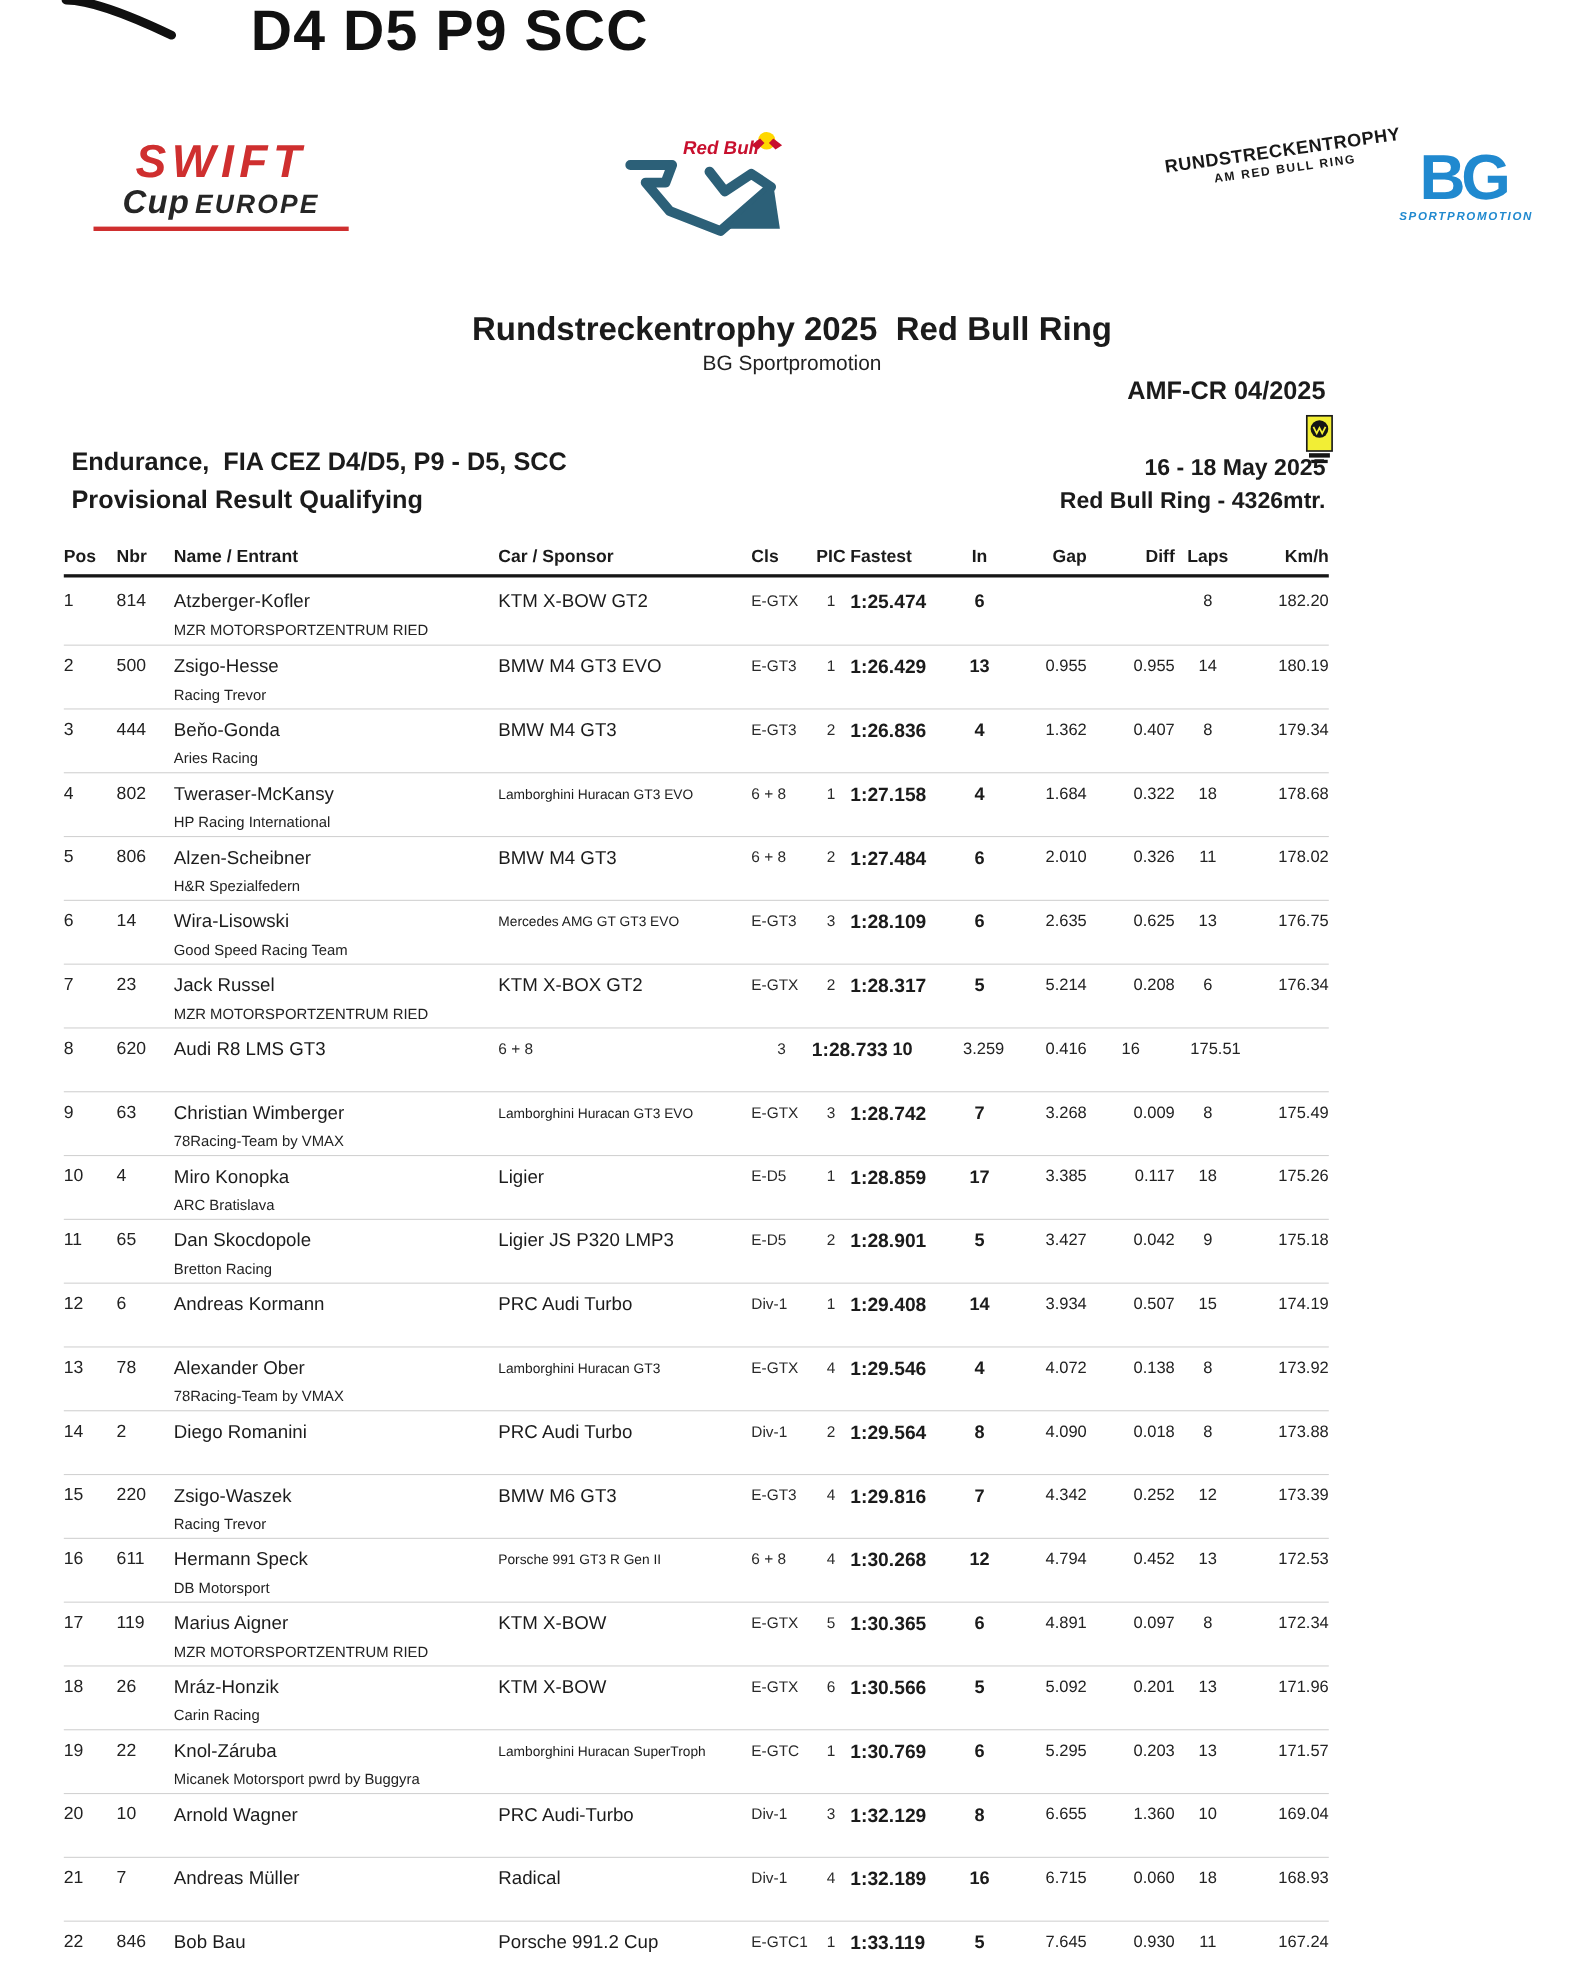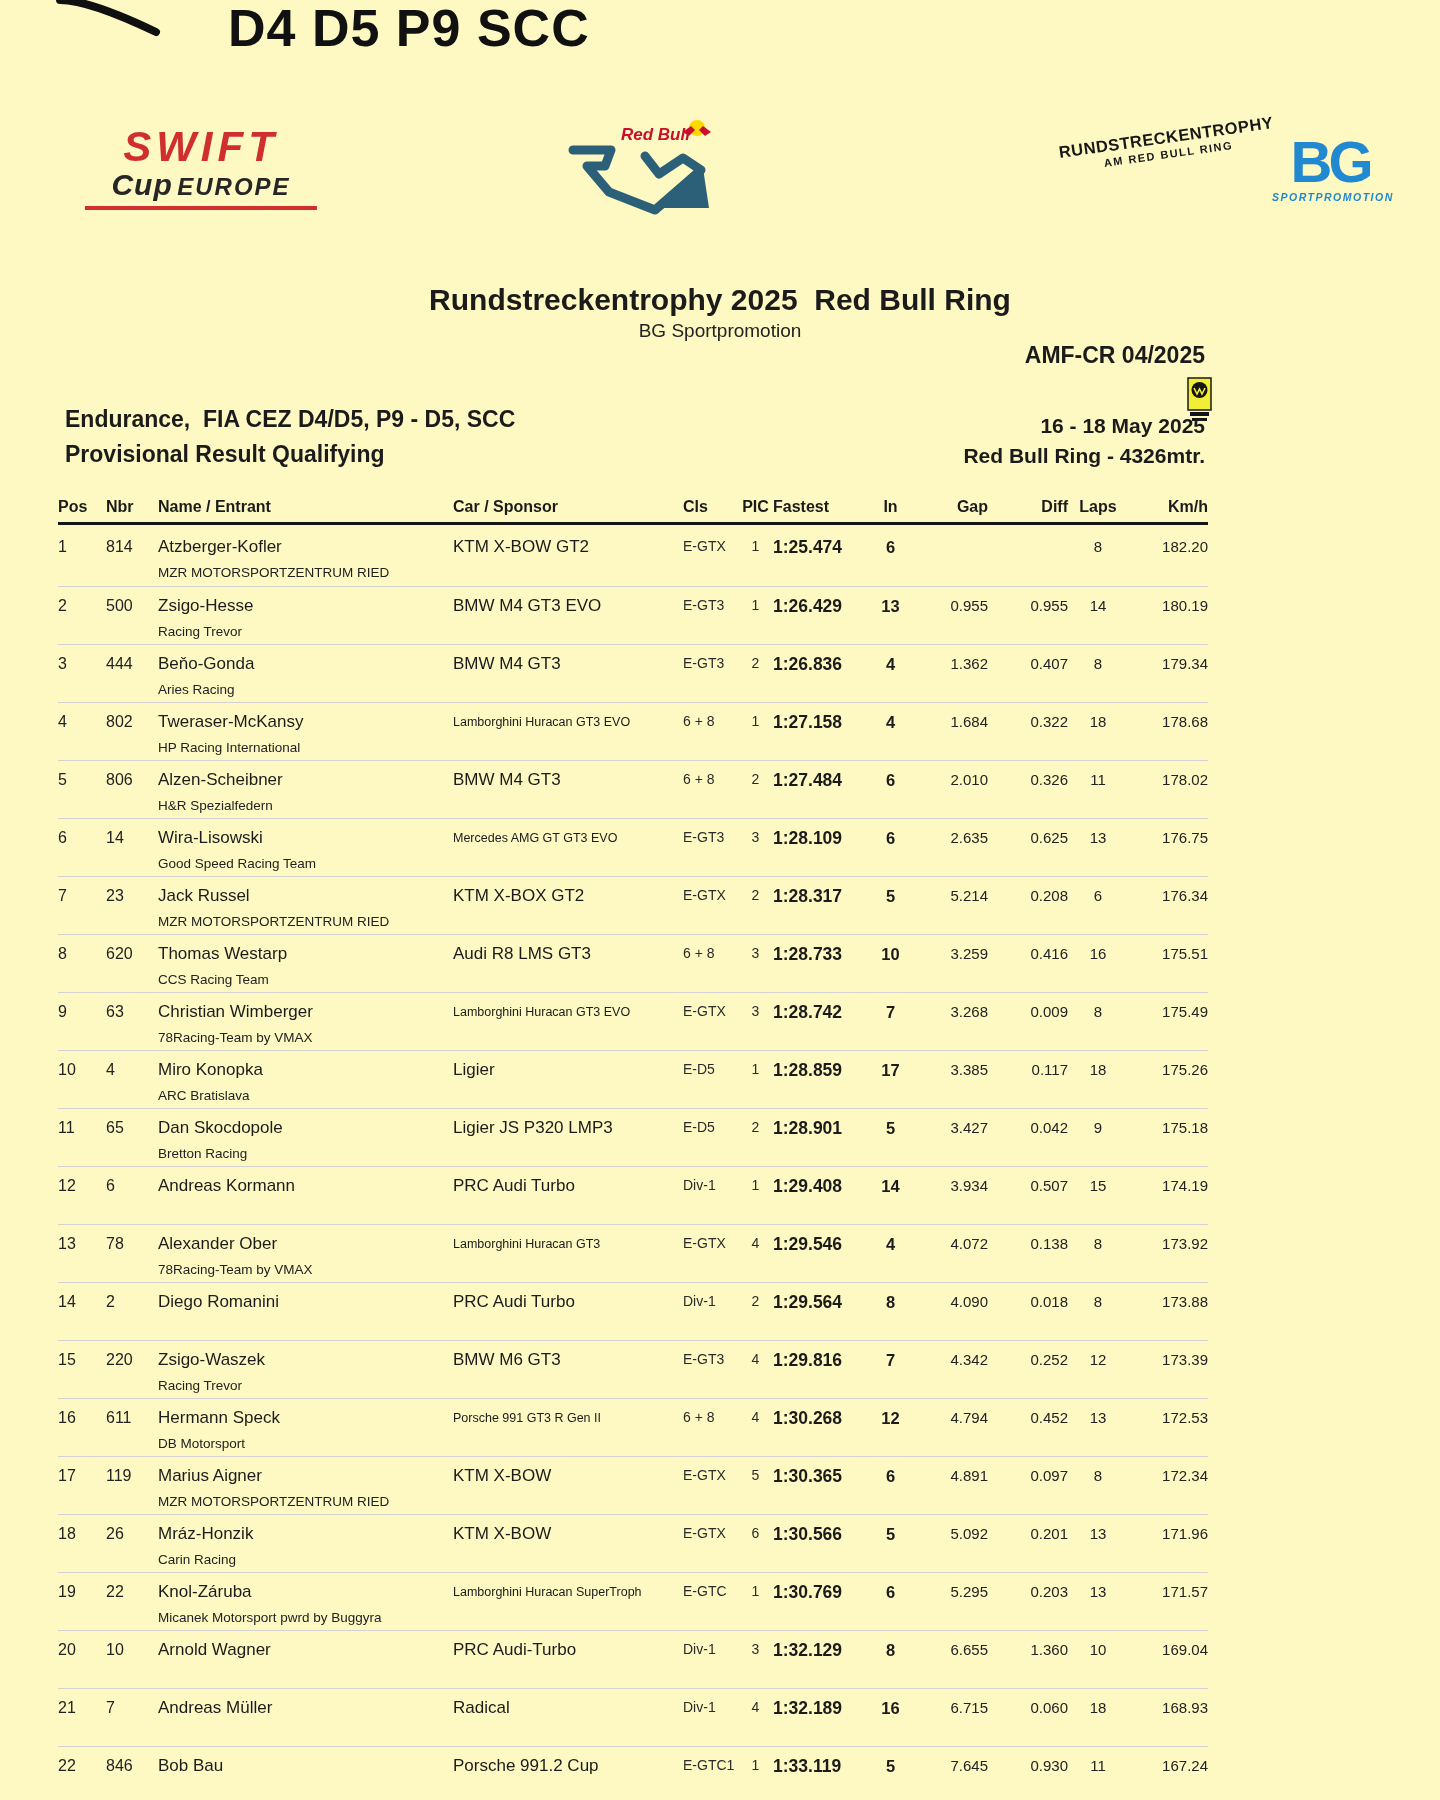--- a/index.html
+++ b/index.html
@@ -1,18 +1,18 @@
 <!DOCTYPE html>
 <html><head>
 <meta charset="utf-8">
 <style>
   html,body{margin:0;padding:0;background:#e9e9e9;}
   .page{
     position:relative;width:1440px;height:1800px;margin:0 auto;
-    background:#fef9c3;overflow:hidden;
+    background:#ffffff;overflow:hidden;
     font-family:"Liberation Sans","DejaVu Sans",sans-serif;color:#1b1b1b;
   }
   
   .pen-mark{position:absolute;left:52px;top:-4px;}
   
   .scan-title{position:absolute;left:228px;top:0px;font-size:52px;font-weight:700;letter-spacing:1px;line-height:56px;color:#111;}
   
   .swift-logo{position:absolute;left:85px;top:128px;width:232px;text-align:center;}
   .swift-word{color:#cf2f2f;font-weight:800;font-style:italic;font-size:42px;line-height:38px;letter-spacing:5px;}
   .swift-sub{margin-top:2px;font-style:italic;font-weight:800;color:#262626;}
@@ -253,24 +253,20 @@
         <div class="c fast">1:28.317</div>
         <div class="c inl">5</div>
         <div class="c gap">5.214</div>
         <div class="c diff">0.208</div>
         <div class="c laps">6</div>
         <div class="c kmh">176.34</div>
       </div>
       <div class="trow grid">
         <div class="c pos">8</div>
         <div class="c nbr">620</div>
-        <div class="c namec">
-          <div class="nm">Thomas Westarp</div>
-          <div class="ent">CCS Racing Team</div>
-        </div>
         <div class="c car">Audi R8 LMS GT3</div>
         <div class="c cls">6 + 8</div>
         <div class="c pic">3</div>
         <div class="c fast">1:28.733</div>
         <div class="c inl">10</div>
         <div class="c gap">3.259</div>
         <div class="c diff">0.416</div>
         <div class="c laps">16</div>
         <div class="c kmh">175.51</div>
       </div>

